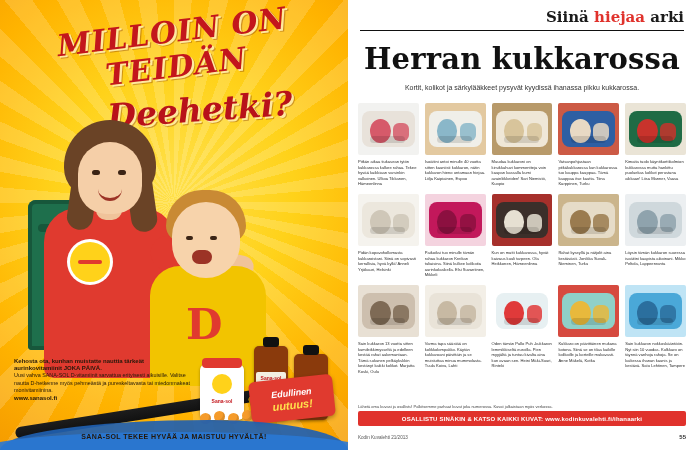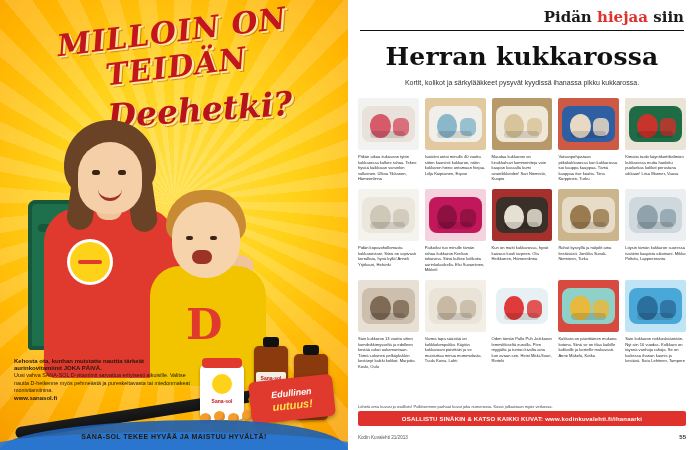--- a/index.html
+++ b/index.html
@@ -119,21 +119,21 @@
 
   
   .right-page{position:relative;width:348px;height:450px;background:#fff;}
   .mag-top{position:relative;height:34px;}
   .mag-brand{position:absolute;right:12px;top:8px;font-family:"DejaVu Serif",serif;
     font-size:15px;font-weight:bold;color:#1b1b1b;}
   .mag-brand i{color:#e0322c;font-style:normal;}
   .mag-rule{position:absolute;left:12px;right:12px;top:30px;height:1px;background:#111;}
 
   .mag-title{margin:8px 0 0;text-align:center;font-family:"DejaVu Serif",serif;
-    font-size:25px;font-weight:bold;color:#111;letter-spacing:.2px;}
+    font-size:29px;font-weight:bold;color:#111;letter-spacing:.2px;}
   .mag-sub{margin:7px 16px 0;text-align:center;font-size:7px;color:#333;line-height:10px;}
 
   .grid{margin:10px 10px 0;display:grid;grid-template-columns:repeat(5,1fr);gap:7px 6px;}
   .cell{display:flex;flex-direction:column;}
   .thumb{width:100%;height:52px;border-radius:2px;position:relative;overflow:hidden;
     background:#efefef;}
   .cap{margin-top:4px;font-size:4.1px;line-height:5.6px;color:#2b2b2b;}
 
   
   .t-inner{position:absolute;inset:0;}
@@ -221,21 +221,21 @@
 
     <div class="wave"></div>
     <div class="wave2"></div>
     <div class="adfoot">SANA-SOL TEKEE HYVÄÄ JA MAISTUU HYVÄLTÄ!</div>
   </div>
 
   <div class="gutter"></div>
 
   <div class="right-page">
     <div class="mag-top">
-      <div class="mag-brand"><span>Pidän </span><i>hiejaa</i><span> siin</span></div>
+      <div class="mag-brand"><span>Siinä </span><i>hiejaa</i><span> arki</span></div>
       <div class="mag-rule"></div>
     </div>
 
     <h1 class="mag-title">Herran kukkarossa</h1>
     <p class="mag-sub">Kortit, kolikot ja särkylääkkeet pysyvät kyydissä ihanassa pikku kukkarossa.</p>
 
     <div class="grid" id="photo-grid">
         <div class="cell">
           <div class="thumb" style="background: rgb(242, 242, 240);">
             <div class="t-inner">

